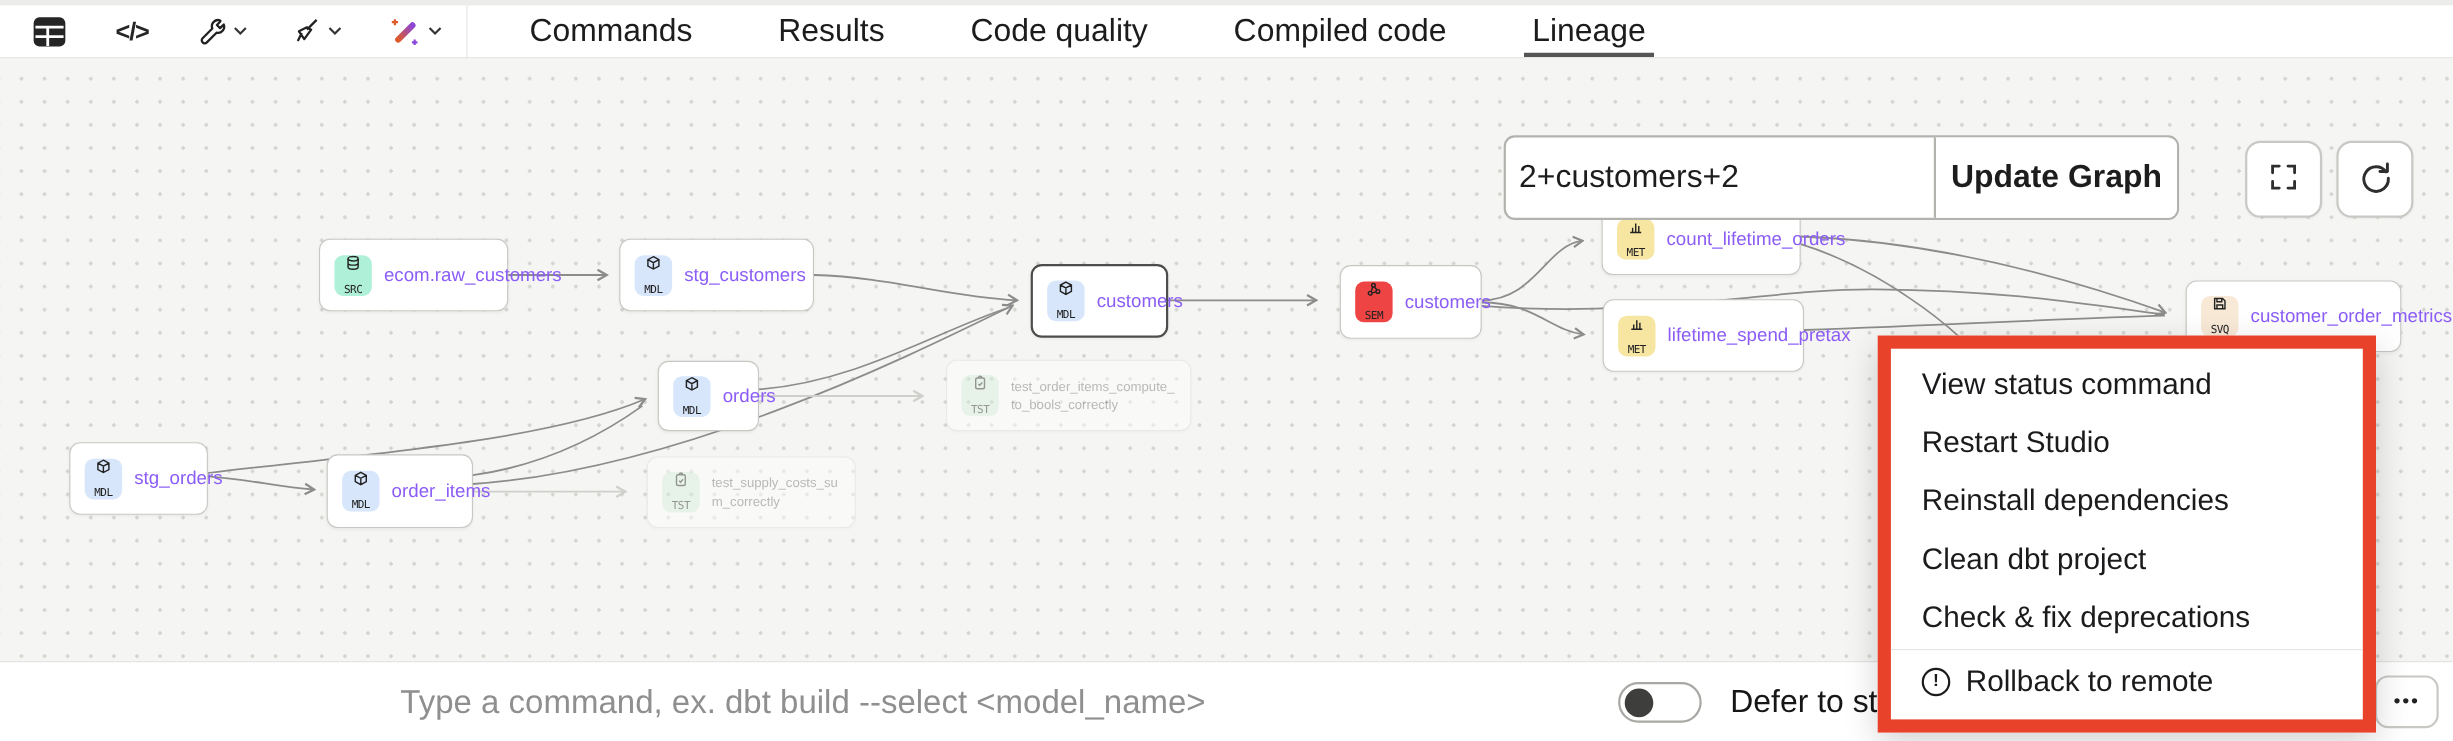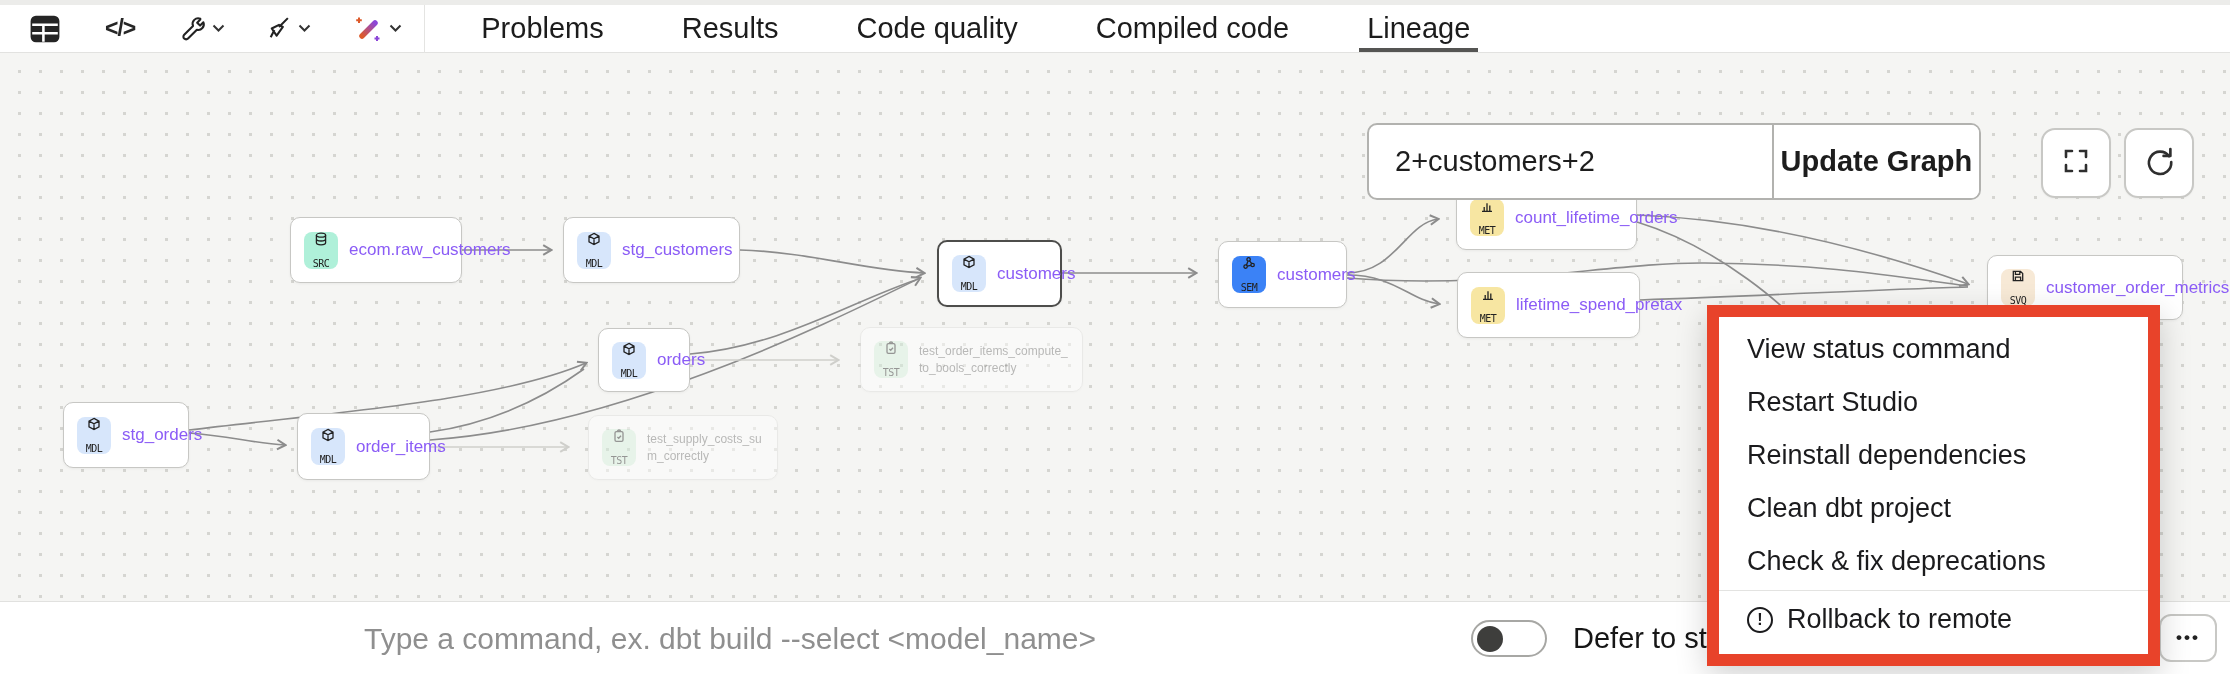--- a/index.html
+++ b/index.html
@@ -28,29 +28,29 @@
 
   .node { position:absolute; z-index:10; background:#fff; border:1.5px solid #c7c7c4; border-radius:10px;
     display:flex; align-items:center; gap:11px; padding:0 13px;
     box-shadow:0 1px 3px rgba(0,0,0,.05); cursor:pointer; }
   .node.selected { border:2.5px solid #4d4d4b; }
   .node.faded { opacity:.45; border-color:#dcdcda; }
   .badge { width:34px; height:37px; border-radius:8px; flex:0 0 auto;
     display:flex; flex-direction:column; align-items:center; justify-content:center; gap:12px; }
   .badge span { font-family:"DejaVu Sans Mono",monospace; font-size:10px; letter-spacing:-0.5px; color:#222; }
   .badge svg { display:block; }
-  .b-SRC{background:#aff0d9;} .b-MDL{background:#d7e6fb;} .b-SEM{background:#3b82f6;}
+  .b-SRC{background:#aff0d9;} .b-MDL{background:#d7e6fb;} .b-SEM{background:#ef4444;}
   .b-MET{background:#f7e6a2;} .b-SVQ{background:#f7e9d6;} .b-TST{background:#d7f1dd;}
   .node-label { font-size:17px; color:#8b5cf6; font-weight:500; }
   .node.faded .node-label { font-size:12px; font-weight:400; color:#6f6f6f; word-break:break-all; line-height:1.35; }
 
   
   .selector { position:absolute; left:1367px; top:71px; width:614px; height:77px; background:#fff;
     border:2px solid #b2b2af; border-radius:10px; display:flex; align-items:stretch; z-index:20; }
-  .selector input { flex:1; border:none; outline:none; font-size:29px; color:#1d1d1d; padding:0 0 0 26px;
+  .selector input { flex:1; border:none; outline:none; font-size:29px; color:#1d1d1d; padding:0 0 0 12px;
     background:transparent; font-family:inherit; }
   .selector .div { width:2px; background:#b2b2af; }
   .update-btn { width:226px; display:flex; align-items:center; justify-content:center;
     font-size:29px; font-weight:600; color:#1d1d1d; cursor:pointer; background:#fff; border-radius:0 8px 8px 0;}
   .icon-btn { position:absolute; width:70px; height:70px; top:76px; background:#fff; border:2px solid #c8c8c5;
     border-radius:14px; display:flex; align-items:center; justify-content:center; cursor:pointer; z-index:20;
     box-shadow:0 1px 2px rgba(0,0,0,.04); }
   #btn-fullscreen { left:2041px; } #btn-refresh { left:2124px; }
 
   
@@ -133,21 +133,21 @@
         </span>
       <span>
           <svg width="13" height="9" viewBox="0 0 13 9" fill="none" stroke="#333" stroke-width="2">
             <path d="M1.5 1.5l5 5 5-5"></path>
           </svg>
         </span>
     </div>
   </div>
   <div class="tb-sep"></div>
   <div class="tabs">
-    <div class="tab">Problems</div>
+    <div class="tab">Commands</div>
     <div class="tab">Results</div>
     <div class="tab">Code quality</div>
     <div class="tab">Compiled code</div>
     <div class="tab active">Lineage</div>
   </div>
 </div>
 
 <div class="canvas">
   <svg class="edges" width="2230" height="549">
     <defs>

